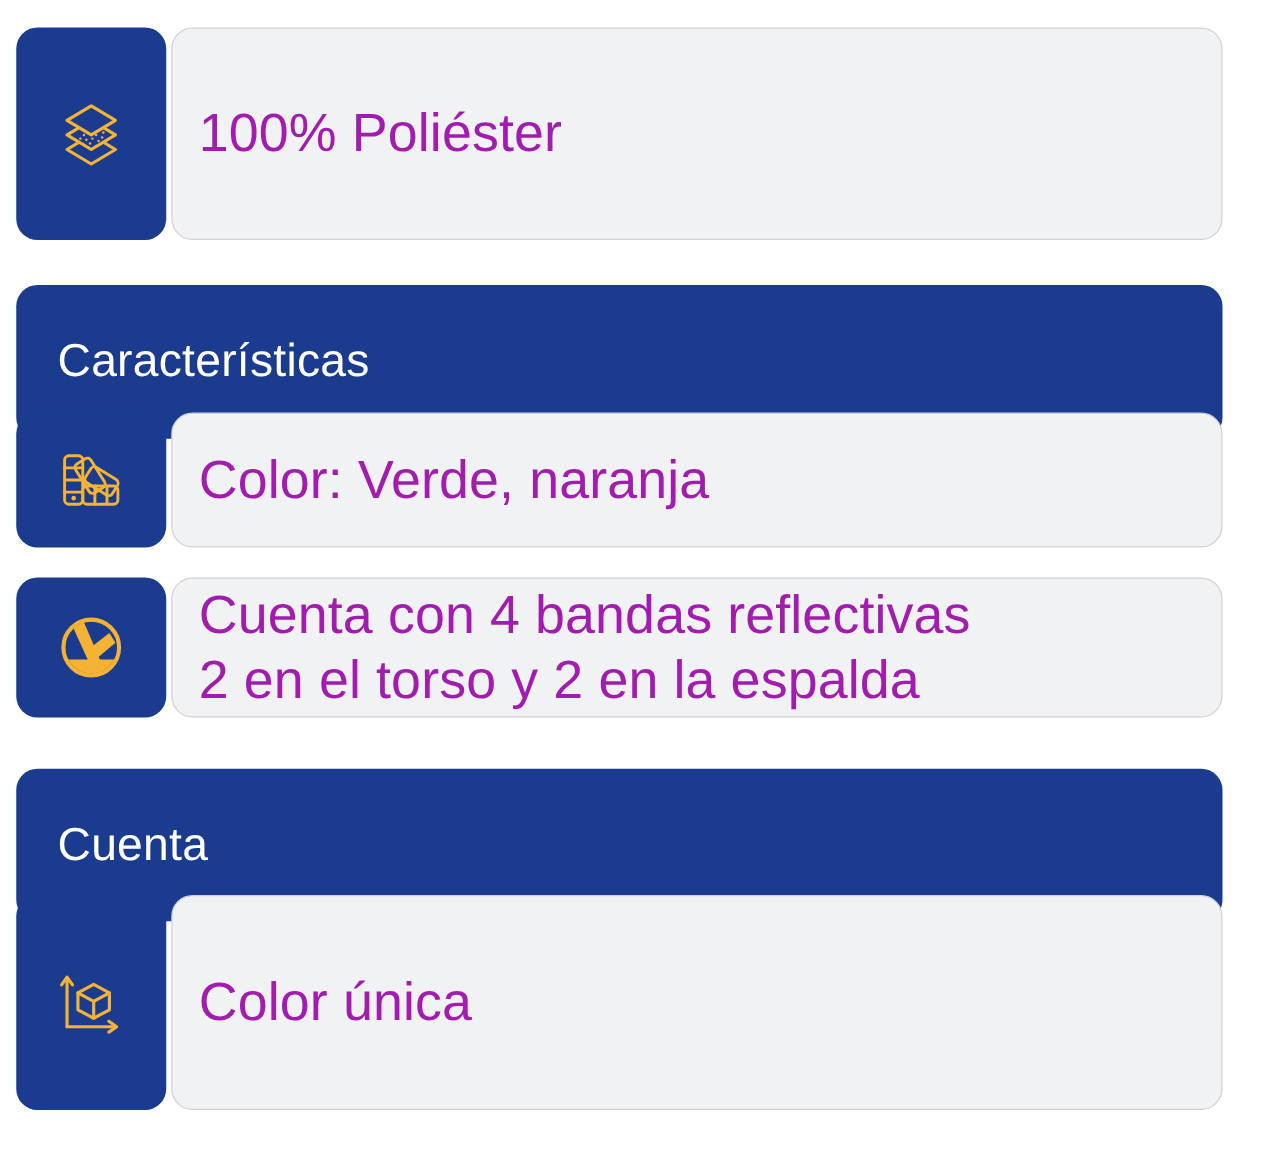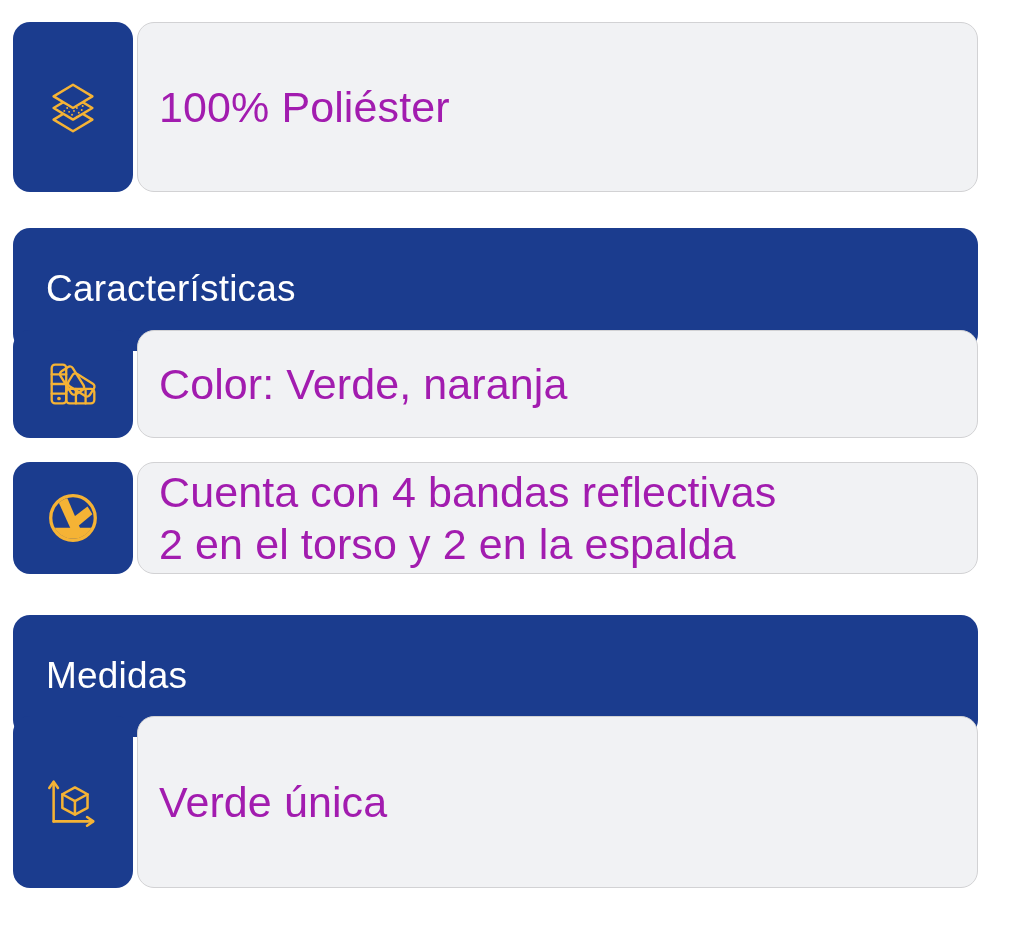--- a/index.html
+++ b/index.html
@@ -197,21 +197,21 @@
       </span>
     </div>
     <div class="content-card">
       <span class="text">Cuenta con 4 bandas reflectivas
 2 en el torso y 2 en la espalda</span>
     </div>
   </div>
 
   <div class="row" id="row-medidas">
     <div class="section-header">
-      <span class="text">Medidas</span>
+      <span class="text">Cuenta</span>
     </div>
   </div>
 
   <div class="row" id="row-talla">
     <div class="icon-tile">
       <span>
         <svg viewBox="0 0 64 64" fill="none" xmlns="http://www.w3.org/2000/svg" stroke="#f5b335" stroke-width="2.6" stroke-linejoin="round" stroke-linecap="round">
 
           <path d="M12 52 V12"></path>
           <path d="M7.5 17.5 L12 11 L16.5 17.5"></path>
@@ -219,17 +219,17 @@
           <path d="M12 52 H52"></path>
           <path d="M46.5 47.5 L53 52 L46.5 56.5"></path>
 
           <path d="M34 17 L47 24 L47 38 L34 45 L21 38 L21 24 Z"></path>
           <path d="M21 24 L34 31 L47 24"></path>
           <path d="M34 31 V45"></path>
         </svg>
       </span>
     </div>
     <div class="content-card">
-      <span class="text">Verde única</span>
+      <span class="text">Color única</span>
     </div>
   </div>
 
 </div>
 
 </body></html>

